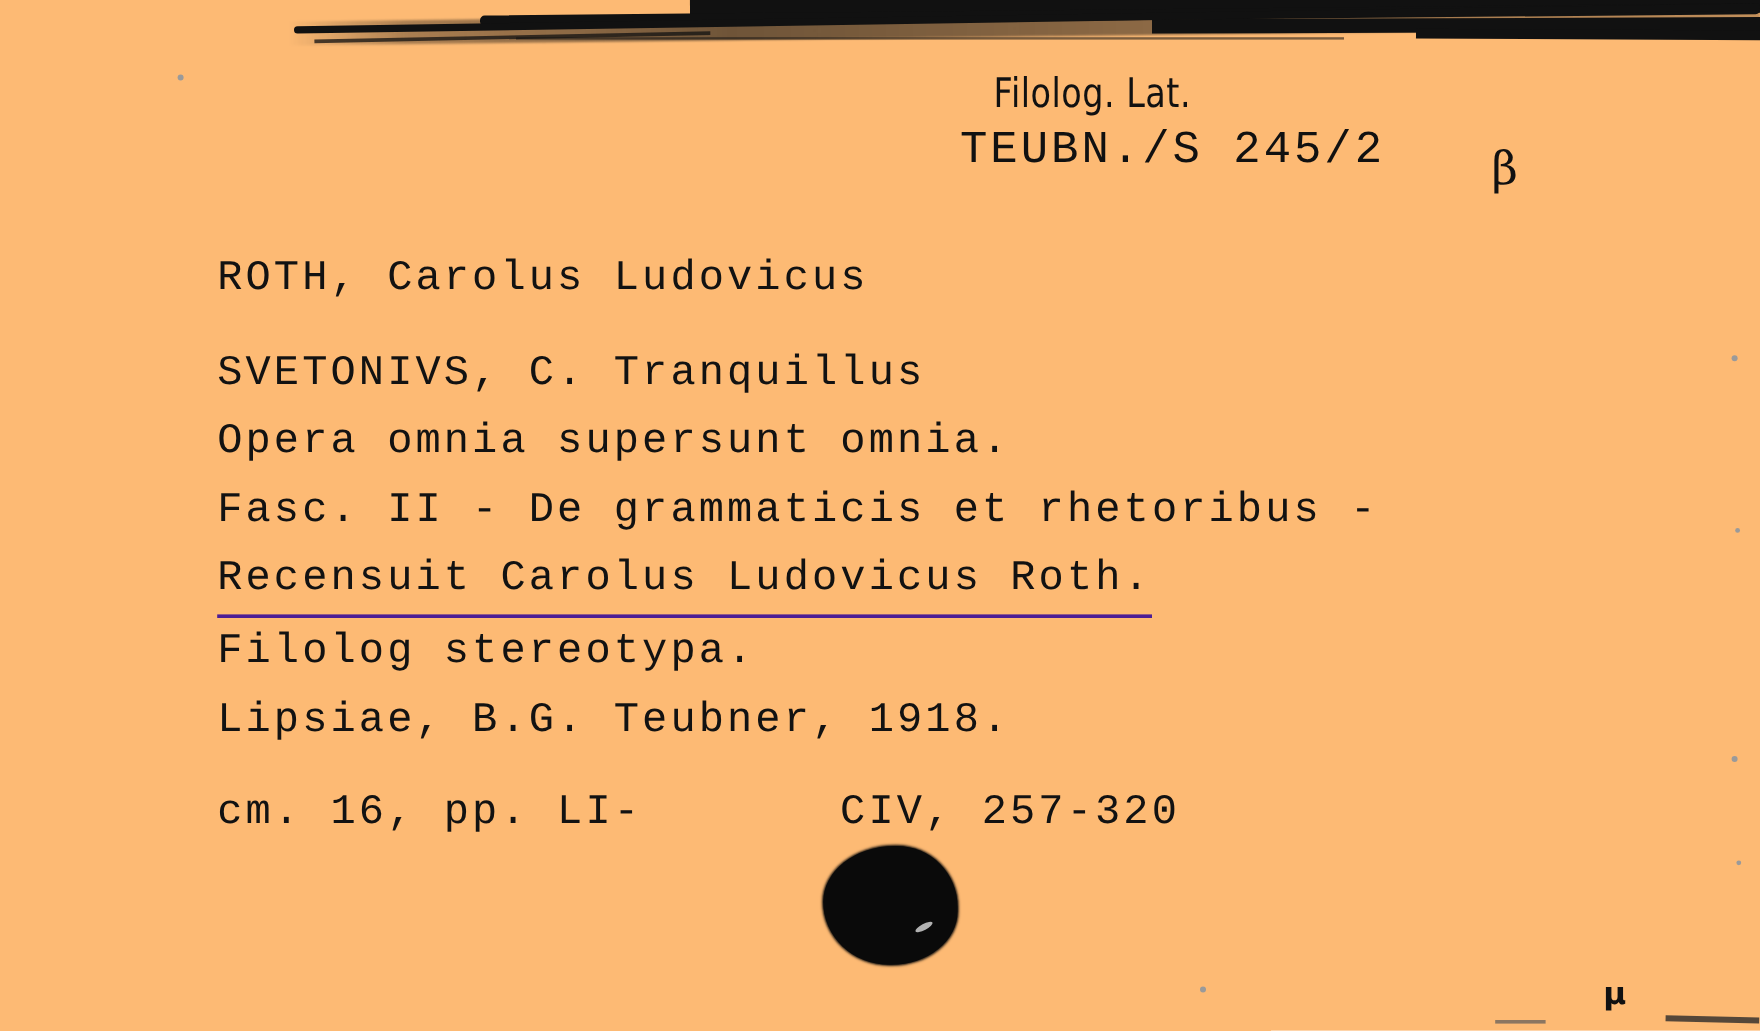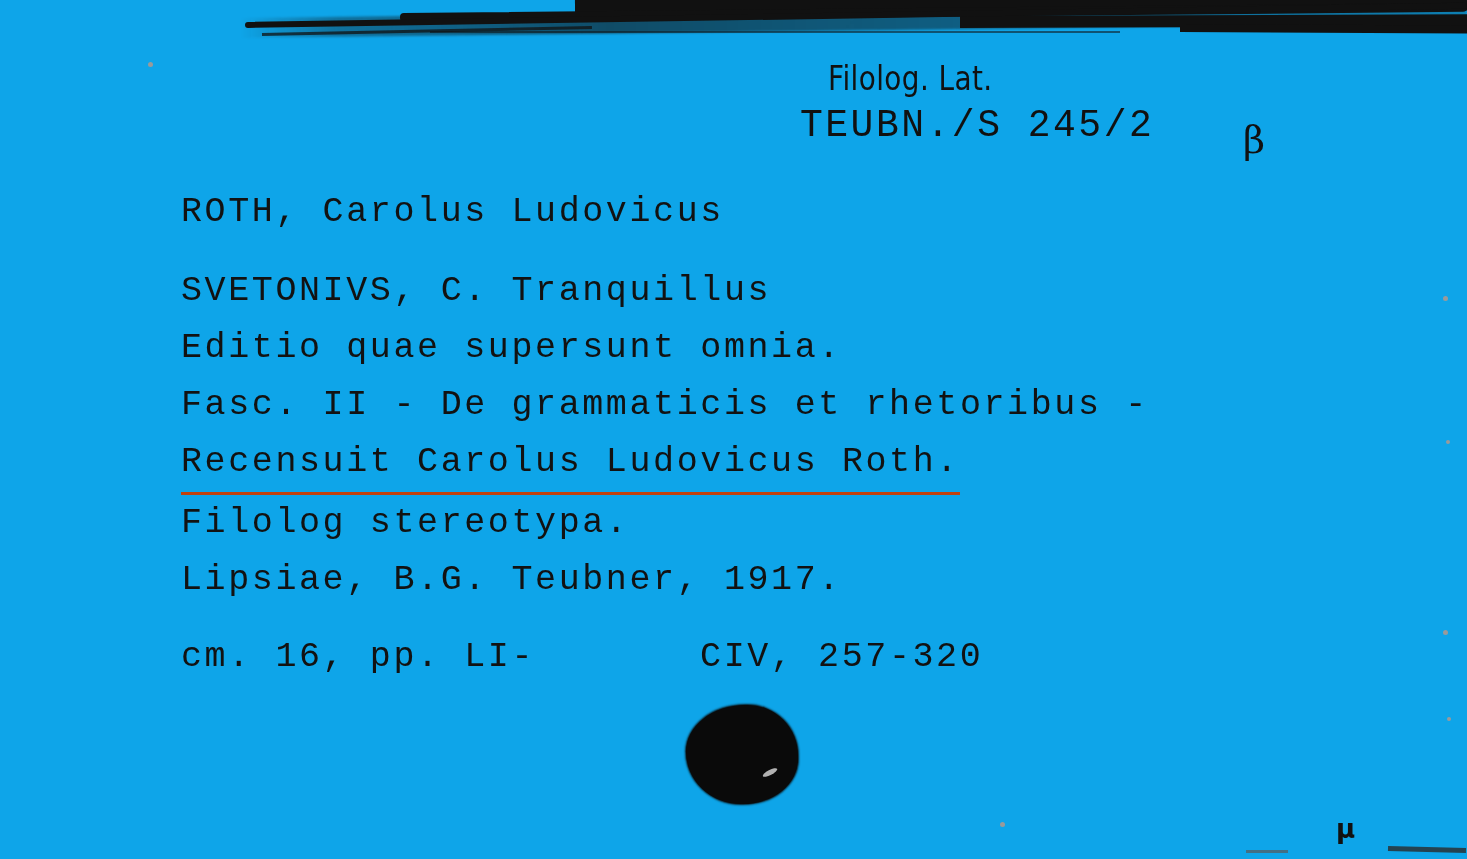--- a/index.html
+++ b/index.html
@@ -4,21 +4,21 @@
 <style>
   html, body {
     margin: 0;
     padding: 0;
     background: #ffffff;
   }
   #card {
     position: relative;
     width: 1467px;
     height: 859px;
-    background: #0ea5e9;
+    background: #fdba74;
     overflow: hidden;
     font-family: "Liberation Mono", "DejaVu Sans Mono", monospace;
     color: #0d0d0d;
   }
 
   
   .top-edge {
     position: absolute;
     left: 0;
     top: 0;
@@ -75,35 +75,35 @@
     top: 118px;
     font-family: "DejaVu Serif", serif;
     font-size: 38px;
     color: #111;
   }
 
   
   .body-block {
     position: absolute;
     left: 181px;
-    top: 184px;
+    top: 204px;
     width: 1260px;
   }
   .line {
     font-size: 35px;
     line-height: 57px;
     letter-spacing: 2.6px;
     white-space: pre;
     color: #121212;
   }
   .gap-sm { height: 20px; }
   .gap-md { height: 22px; }
   .underlined {
     display: inline-block;
-    border-bottom: 3px solid #c2410c;
+    border-bottom: 3px solid #4c1d95;
     padding-bottom: 1px;
   }
 
   
   .blot {
     position: absolute;
     left: 686px;
     top: 705px;
     width: 112px;
     height: 99px;
@@ -182,25 +182,25 @@
   </div>
 
   <div class="hdr-class">Filolog. Lat.</div>
   <div class="hdr-shelf">TEUBN./S 245/2</div>
   <div class="hdr-beta">β</div>
 
   <div class="body-block">
     <div class="line">ROTH, Carolus Ludovicus</div>
     <div class="gap-md"></div>
     <div class="line">SVETONIVS, C. Tranquillus</div>
-    <div class="line">Editio quae supersunt omnia.</div>
+    <div class="line">Opera omnia supersunt omnia.</div>
     <div class="line">Fasc. II - De grammaticis et rhetoribus -</div>
     <div class="line"><span class="underlined">Recensuit Carolus Ludovicus Roth.</span></div>
     <div class="line">Filolog stereotypa.</div>
-    <div class="line">Lipsiae, B.G. Teubner, 1917.</div>
+    <div class="line">Lipsiae, B.G. Teubner, 1918.</div>
     <div class="gap-sm"></div>
     <div class="line"><span>cm. 16, pp. LI-</span><span style="display:inline-block;width:165px"></span><span>CIV, 257-320</span></div>
   </div>
 
   <div class="blot"></div>
   <div class="blot-hl"></div>
 
   <div class="speck s1"></div>
   <div class="speck s2"></div>
   <div class="speck s3"></div>

